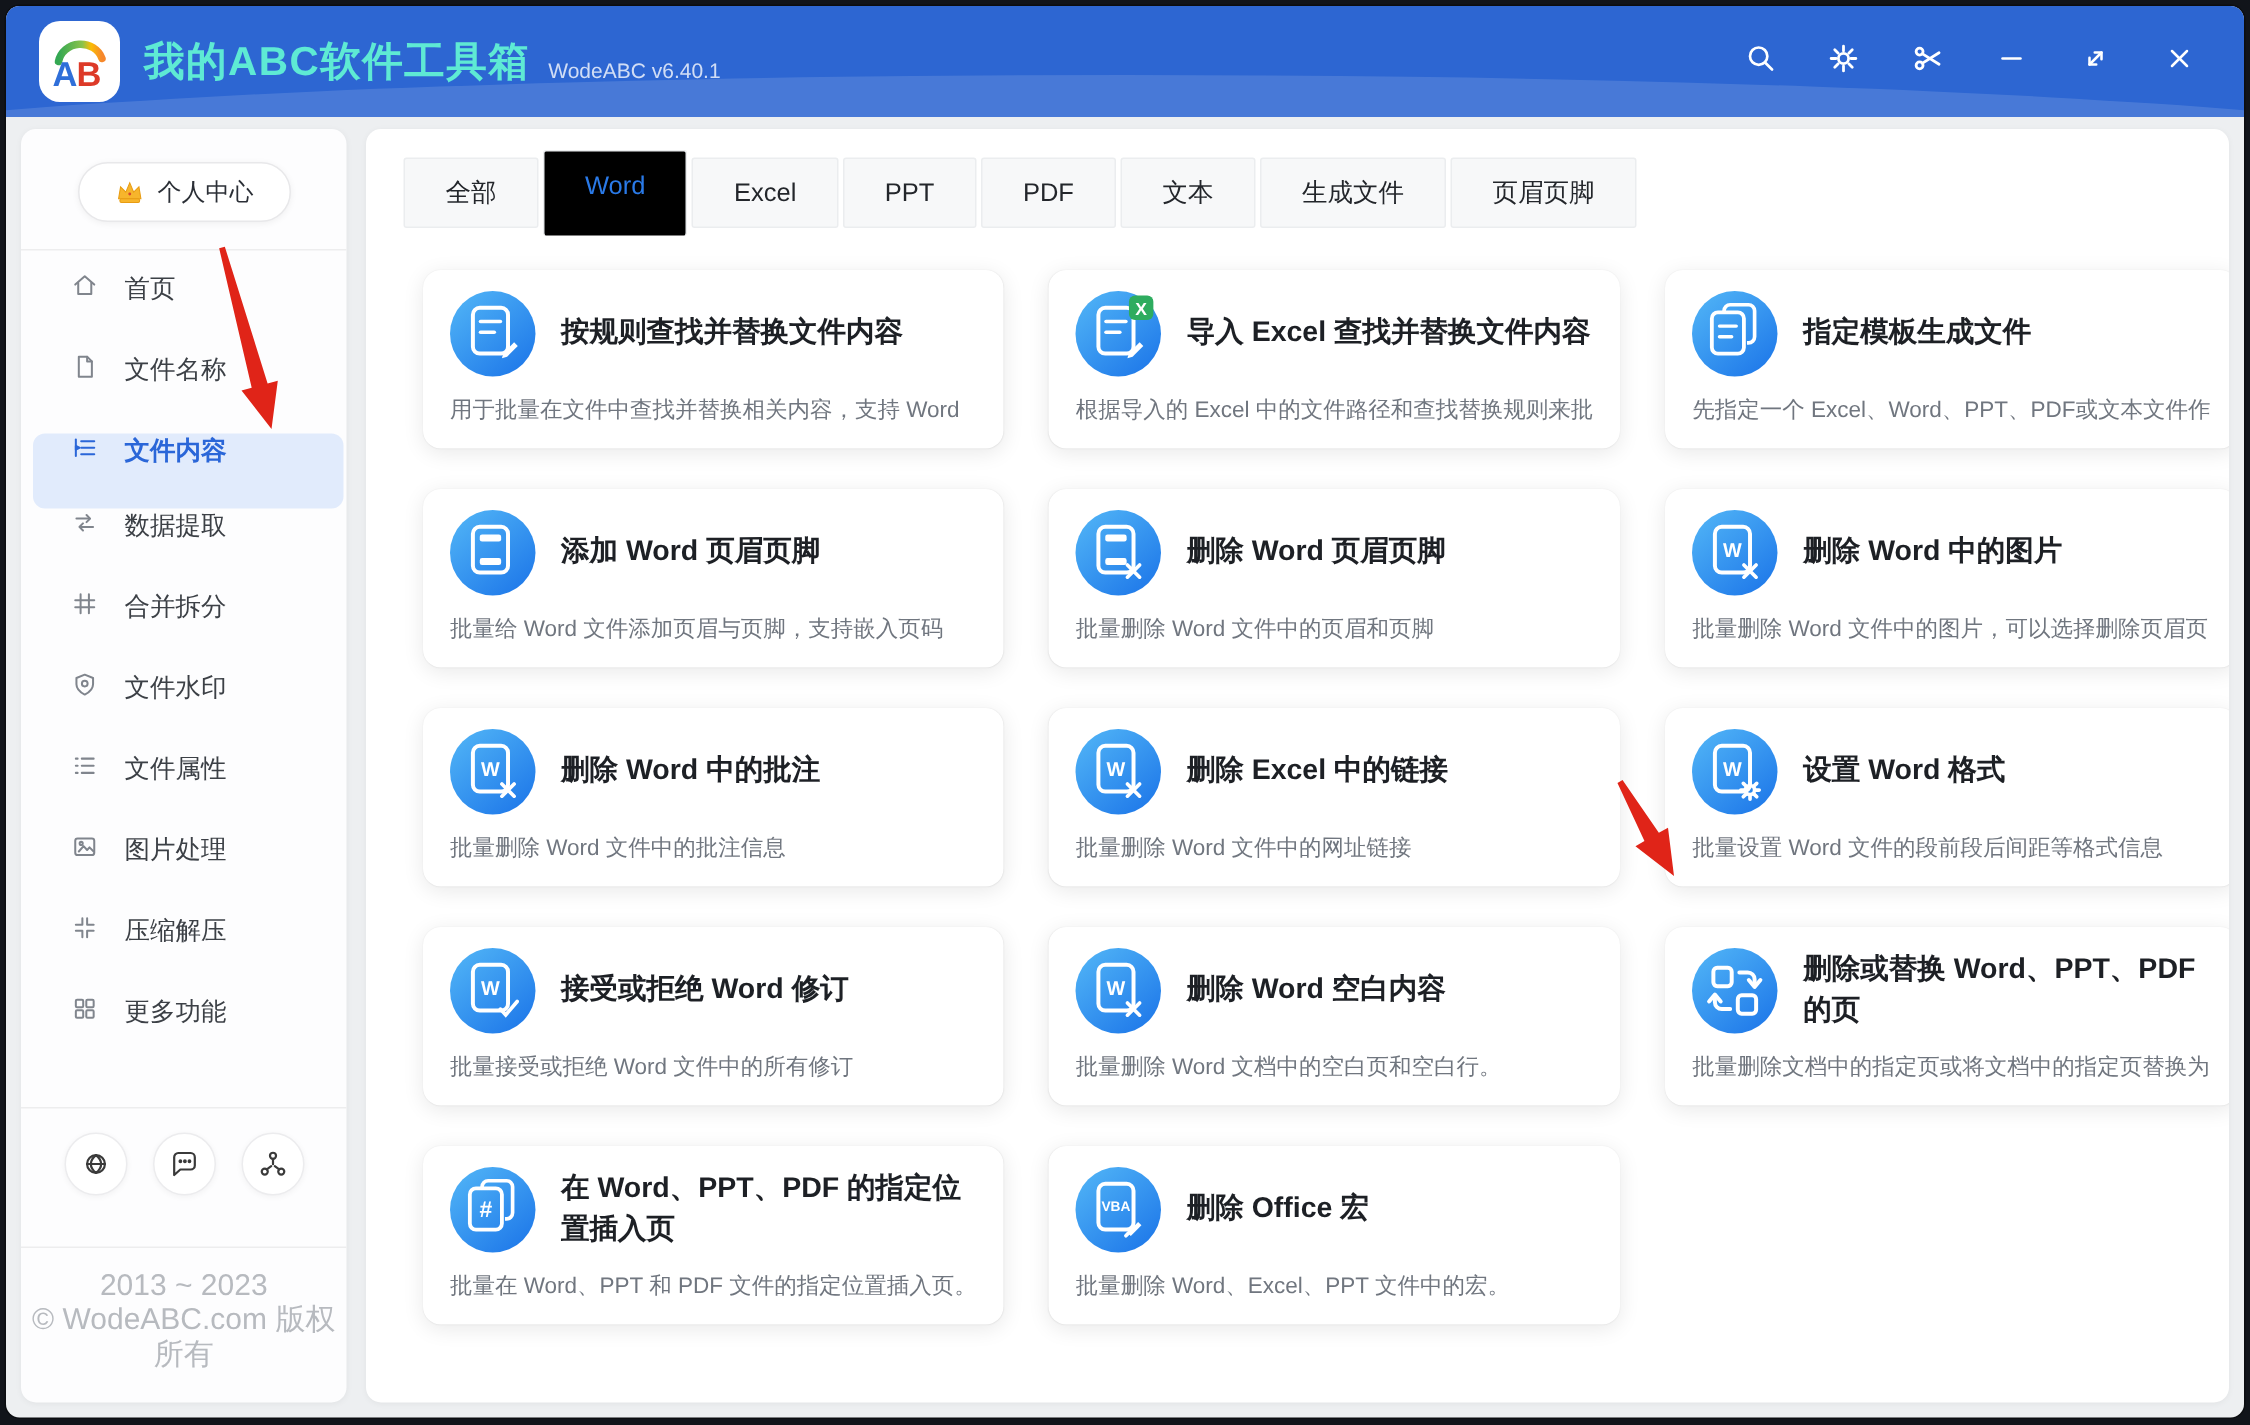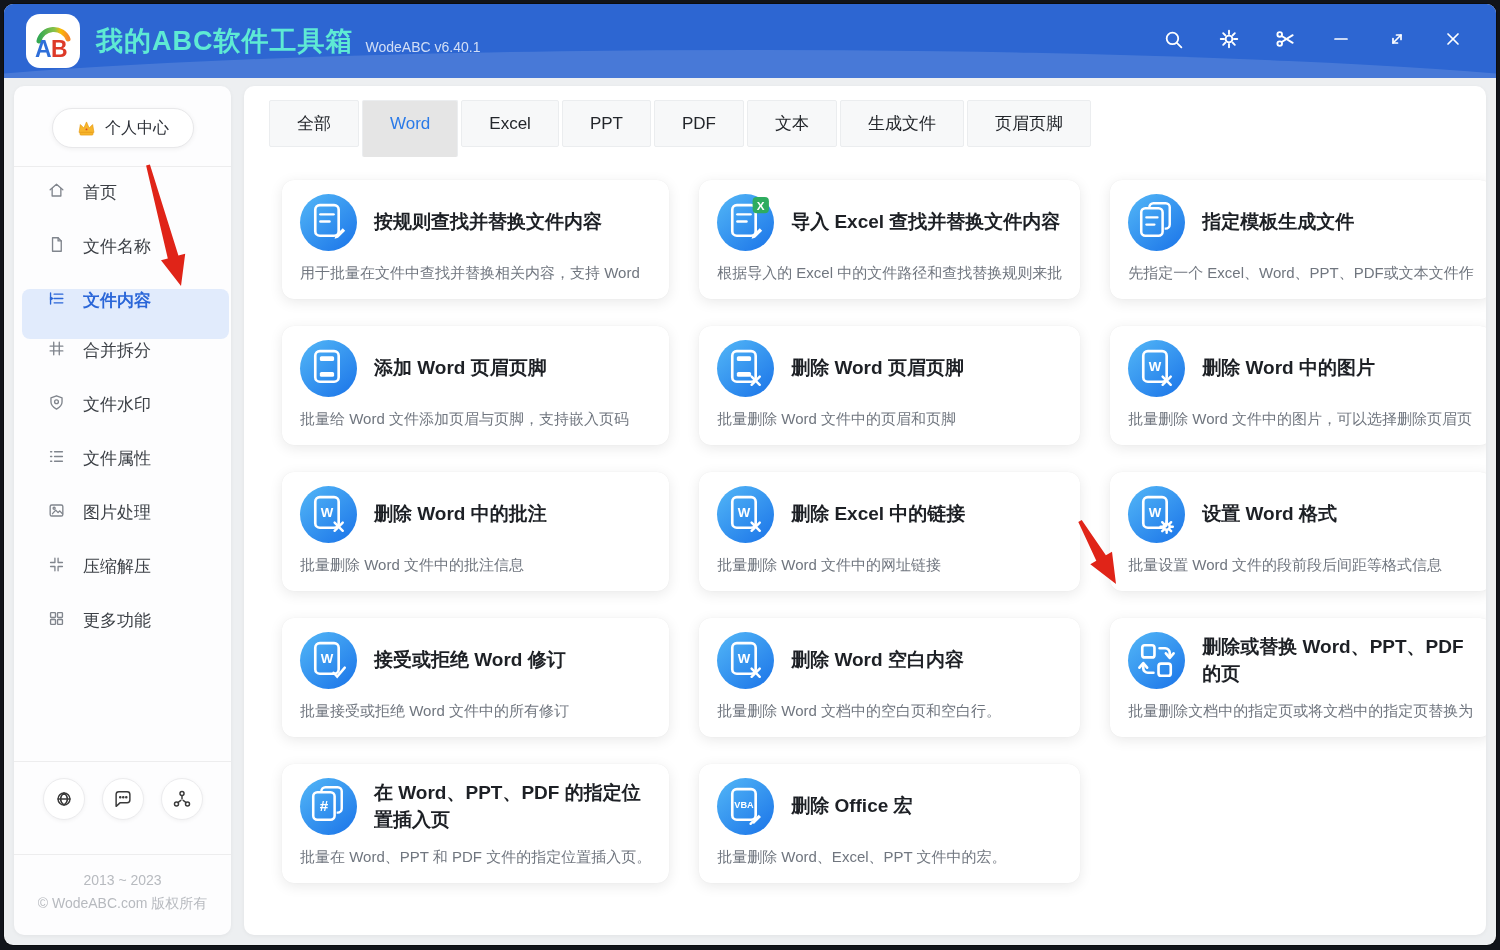--- a/index.html
+++ b/index.html
@@ -58,31 +58,31 @@
     color:#2a66d8; font-weight:700; height:50px;
   }
   .nav-item.active svg{ stroke:#2a66d8;}
   .side-spacer{ flex:1;}
   .social-row{ display:flex; justify-content:center; gap:17px; padding:16px 0;}
   .social-btn{
     width:42px; height:42px; border-radius:50%; background:#fff; border:1px solid #ececee;
     box-shadow:0 1px 4px rgba(0,0,0,.05); display:flex; align-items:center; justify-content:center; cursor:pointer;
   }
   .social-btn svg{ width:22px; height:22px; stroke:#3a3a3a; fill:none; stroke-width:1.6; stroke-linecap:round; stroke-linejoin:round;}
-  .copyright{ text-align:center; padding:14px 0 20px; color:#b7babf; font-size:14px; line-height:23px;}
+  .copyright{ text-align:center; padding:14px 0 20px; color:#b7babf; font-size:20px; line-height:23px;}
 
   
-  .tabs{ display:flex; align-items:flex-start; padding:14px 0 0 25px;}
+  .tabs{ display:flex; align-items:center; padding:14px 0 0 25px;}
   .tab{
     height:47px; line-height:45px; padding:0 27px; background:#f7f8f9;
     border:1px solid #ebedef; margin-right:3px; font-size:17px; color:#23262b;
     cursor:pointer; border-radius:2px; white-space:nowrap;
   }
   .tab.active{
-    background:#e5e5e5; color:#2a7ae8; height:57px; border-bottom:none; font-weight:500;
+    background:#000000; color:#2a7ae8; height:57px; border-bottom:none; font-weight:500;
   }
 
   
   .cards{
     display:grid; grid-template-columns:repeat(3, 1fr);
     column-gap:30px; row-gap:27px; padding:23px 43px 30px 38px;
   }
   .card{
     background:#fff; border-radius:12px; padding:14px 18px 16px;
     box-shadow:0 0 1px rgba(0,0,0,.08), 0 3px 14px rgba(0,0,0,.09);
@@ -198,20 +198,29 @@
           <div class="nav-item active">
      <svg viewBox="0 0 24 24">
               <path d="M4.5 5 V19"></path>
               <path d="M9 6.5 h11 M9 12 h11 M9 17.5 h11"></path>
               <path d="M4.5 10.5 l3 1.5 -3 1.5 z" fill="currentColor"></path>
             </svg>
      <span>文件内容</span>
    </div>
           <div class="nav-item">
      <svg viewBox="0 0 24 24">
+              <path d="M5 8.5 h11"></path>
+              <path d="M13.5 5.5 L16.5 8.5 L13.5 11.5"></path>
+              <path d="M19 15.5 h-11"></path>
+              <path d="M10.5 12.5 L7.5 15.5 L10.5 18.5"></path>
+            </svg>
+     <span>数据提取</span>
+   </div>
+          <div class="nav-item">
+     <svg viewBox="0 0 24 24">
               <path d="M8.5 4 V20 M15.5 4 V20 M4 9 H20 M4 15 H20"></path>
             </svg>
      <span>合并拆分</span>
    </div>
           <div class="nav-item">
      <svg viewBox="0 0 24 24">
               <path d="M12 3.5 l7 2.8 v5.2 c0 4.2 -3.2 6.8 -7 8.8 c-3.8 -2 -7 -4.6 -7 -8.8 V6.3 z"></path>
               <circle cx="12" cy="11" r="2.4"></circle>
             </svg>
      <span>文件水印</span>

